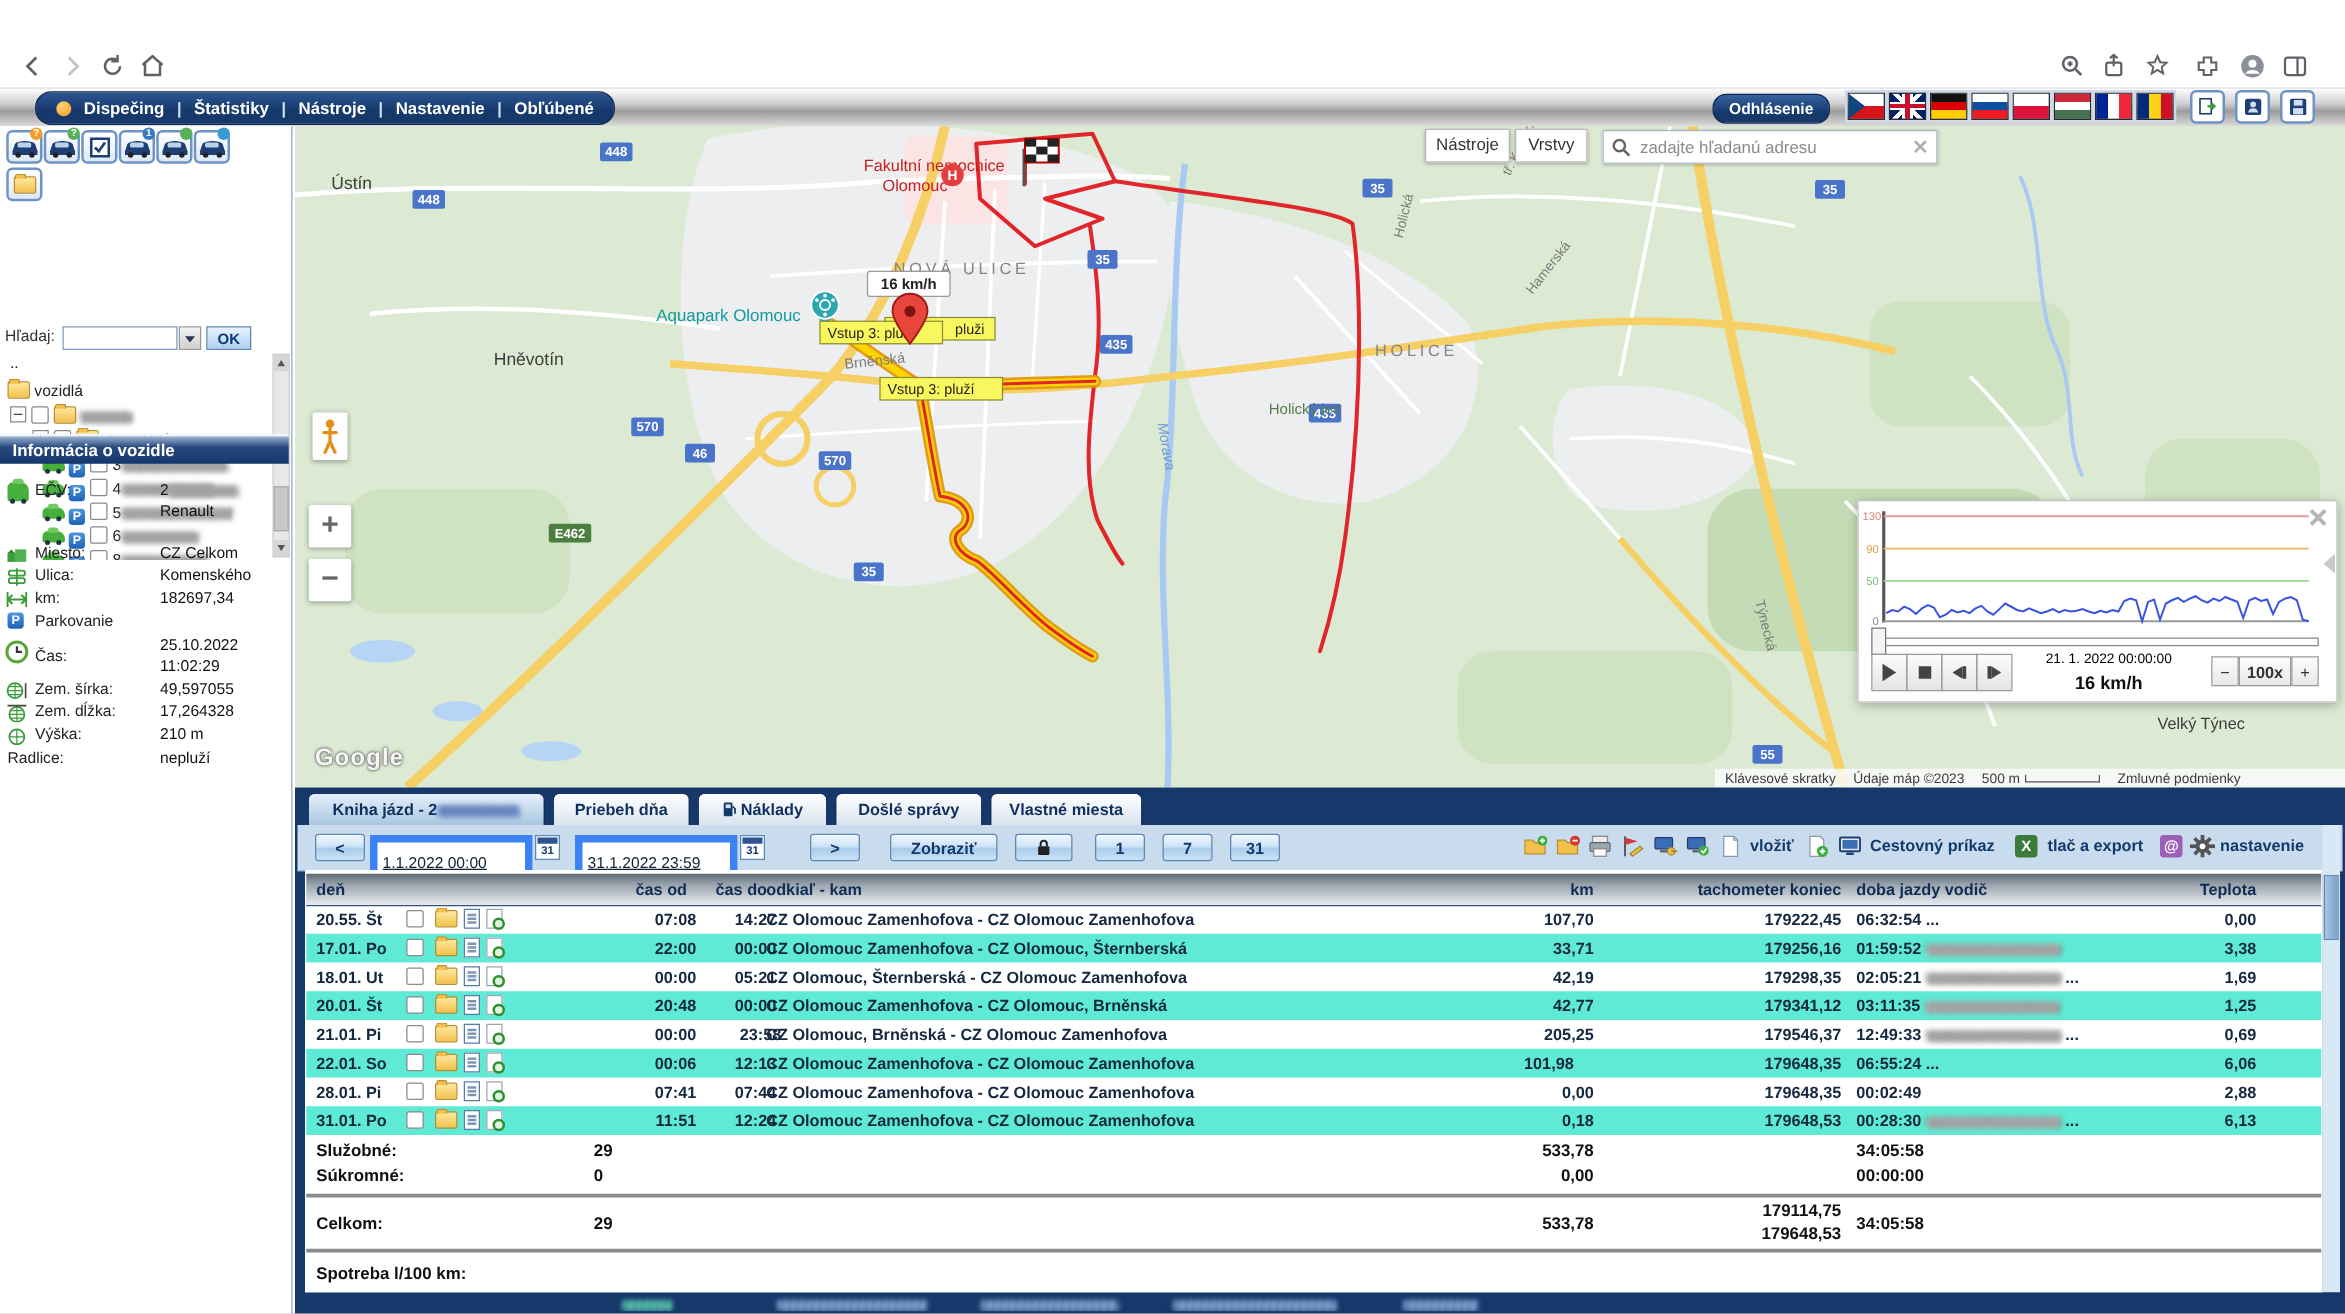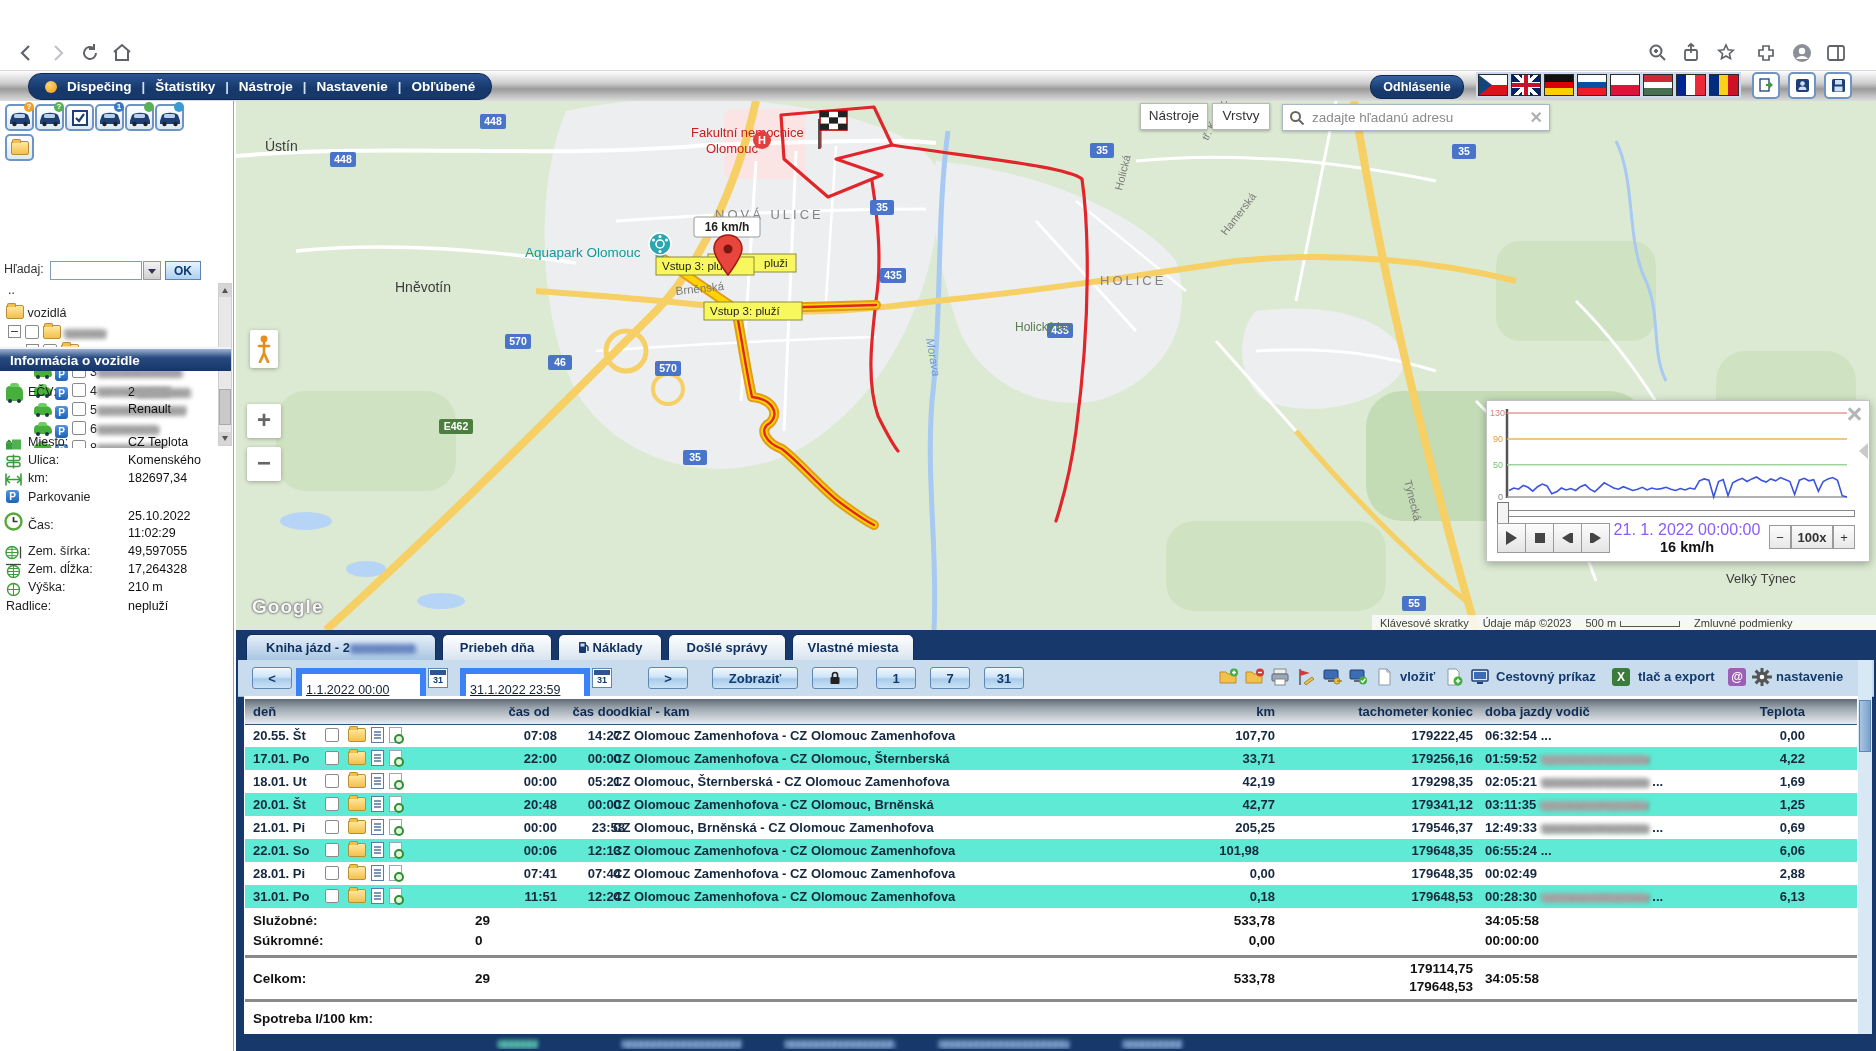--- a/index.html
+++ b/index.html
@@ -106,21 +106,21 @@
   #pbclose::before,#pbclose::after{content:"";position:absolute;left:8px;top:1px;width:3px;height:16px;background:#b5b5b5;}
   #pbclose::before{transform:rotate(45deg);}#pbclose::after{transform:rotate(-45deg);}
   #pbcollapse{position:absolute;right:1px;top:42px;width:0;height:0;border-top:8px solid transparent;border-bottom:8px solid transparent;border-right:9px solid #c9c9c9;}
   #pbslider{position:absolute;left:14px;top:109px;width:352px;height:5px;border:1px solid #888;background:#fdfdfd;}
   #pbthumb{position:absolute;left:10px;top:101px;width:10px;height:20px;background:#f4f4f4;border:1px solid #777;}
   .pbtn{position:absolute;top:122px;width:27px;height:28px;background:linear-gradient(180deg,#fcfcfc,#e4e4e4);border:1px solid #9a9a9a;display:flex;align-items:center;justify-content:center;}
   .tri{width:0;height:0;border-top:7px solid transparent;border-bottom:7px solid transparent;border-left:11px solid #444;}
   .sq{width:10px;height:10px;background:#444;}
   .trih{width:0;height:0;border-top:5px solid transparent;border-bottom:5px solid transparent;}
   .bar{width:2.5px;height:10px;background:#444;}
-  #pbtime{position:absolute;left:125px;top:120px;width:150px;text-align:center;font-size:16px;color:#8b5cf6;}
+  #pbtime{position:absolute;left:125px;top:120px;width:150px;text-align:center;font-size:11px;color:#000000;}
   #pbspeed{position:absolute;left:125px;top:138px;width:150px;text-align:center;font-size:14.5px;font-weight:bold;color:#111;}
   .pbsmall{position:absolute;top:124px;height:24px;background:linear-gradient(180deg,#fcfcfc,#e8e8e8);border:1px solid #9a9a9a;display:flex;align-items:center;justify-content:center;font-size:13px;color:#333;box-sizing:border-box;}
   
   #bottom{position:absolute;left:236px;top:630px;width:1640px;height:421px;background:#16386b;}
   .tabr{position:absolute;top:4px;height:26px;border:1px solid #0e2f5e;border-bottom:none;border-radius:6px 6px 0 0;font-size:13px;font-weight:bold;color:#0e2f5e;text-align:center;line-height:25px;padding:0 14px;box-sizing:border-box;white-space:nowrap;}
   .tabactive{background:linear-gradient(180deg,#e6eff9,#a9c6e2);}
   .tabidle{background:linear-gradient(180deg,#ffffff,#d9e4ef);}
   #triprow{position:absolute;left:2px;top:30px;width:1636px;height:36px;background:#c9dcee;border-bottom:1px solid #9fb8d2;}
   .tbtn{position:absolute;top:7px;height:22px;background:linear-gradient(180deg,#f0f8ff 0%,#cfe4f7 45%,#a8cceb 55%,#cbe2f5 100%);border:1px solid #5f87b5;border-radius:3px;color:#123a6d;font-weight:bold;font-size:13px;text-align:center;line-height:21px;box-sizing:border-box;}
   .dinput{position:absolute;top:8px;width:130px;height:20px;border:6px solid #3b82f6;font-size:12.5px;font-family:"Liberation Sans",sans-serif;color:#123;padding:16px 4px;box-sizing:border-box;text-decoration:underline;}
@@ -327,21 +327,21 @@
     <span class="ilabel" style="top:385px;">EČV:</span>
     <span class="ival" style="top:385px;"><span>2</span><span class="mask" style="width:56px;"></span></span>
     <span class="ival" style="top:402px;">Renault</span>
 
     <svg class="iico" style="left:5px;top:436px;" viewBox="0 0 17 14">
         <rect x="1" y="6" width="6" height="7" fill="#3a9c3a"></rect>
         <rect x="7" y="3" width="9" height="10" fill="#52b152"></rect>
         <path d="M1 6 L4 3 L7 6" fill="#2f7d2f"></path>
       </svg>
     <span class="ilabel" style="top:435px;">Miesto:</span>
-    <span class="ival" style="top:435px;">CZ Teplota</span>
+    <span class="ival" style="top:435px;">CZ Celkom</span>
 
     <svg class="iico" style="left:5px;top:454px;" viewBox="0 0 17 14">
         <rect x="2" y="2" width="13" height="4" rx="2" fill="none" stroke="#3a9c3a" stroke-width="1.5"></rect>
         <rect x="2" y="8" width="13" height="4" rx="2" fill="none" stroke="#3a9c3a" stroke-width="1.5"></rect>
         <line x1="8.5" y1="0" x2="8.5" y2="14" stroke="#3a9c3a" stroke-width="1.5"></line>
       </svg>
     <span class="ilabel" style="top:453px;">Ulica:</span>
     <span class="ival" style="top:453px;">Komenského</span>
 
     <svg class="iico" style="left:5px;top:472px;" viewBox="0 0 17 14">
@@ -743,21 +743,21 @@
             <span class="fold"></span>
             <span class="ico-note"></span>
             <span class="ico-dsearch"></span>
           </span>
           <span class="cell rnum" style="left:256px;width:56px;">22:00</span>
           <span class="cell rnum" style="left:320px;width:56px;">00:00</span>
           <span class="cell" style="left:368px;">CZ Olomouc Zamenhofova - CZ Olomouc, Šternberská</span>
           <span class="cell rnum" style="left:900px;width:130px;">33,71</span>
           <span class="cell rnum" style="left:1080px;width:148px;">179256,16</span>
           <span class="cell" style="left:1240px;">01:59:52 <span class="mask" style="width:108px;"></span></span>
-          <span class="cell rnum" style="left:1430px;width:130px;">4,22</span>
+          <span class="cell rnum" style="left:1430px;width:130px;">3,38</span>
         </div>
       <div class="drow" style="top:73px;">
           <span class="cell" style="left:8px;">18.01. Ut</span>
           <span class="ricons">
             <span class="cb"></span>
             <span class="fold"></span>
             <span class="ico-note"></span>
             <span class="ico-dsearch"></span>
           </span>
           <span class="cell rnum" style="left:256px;width:56px;">00:00</span>

